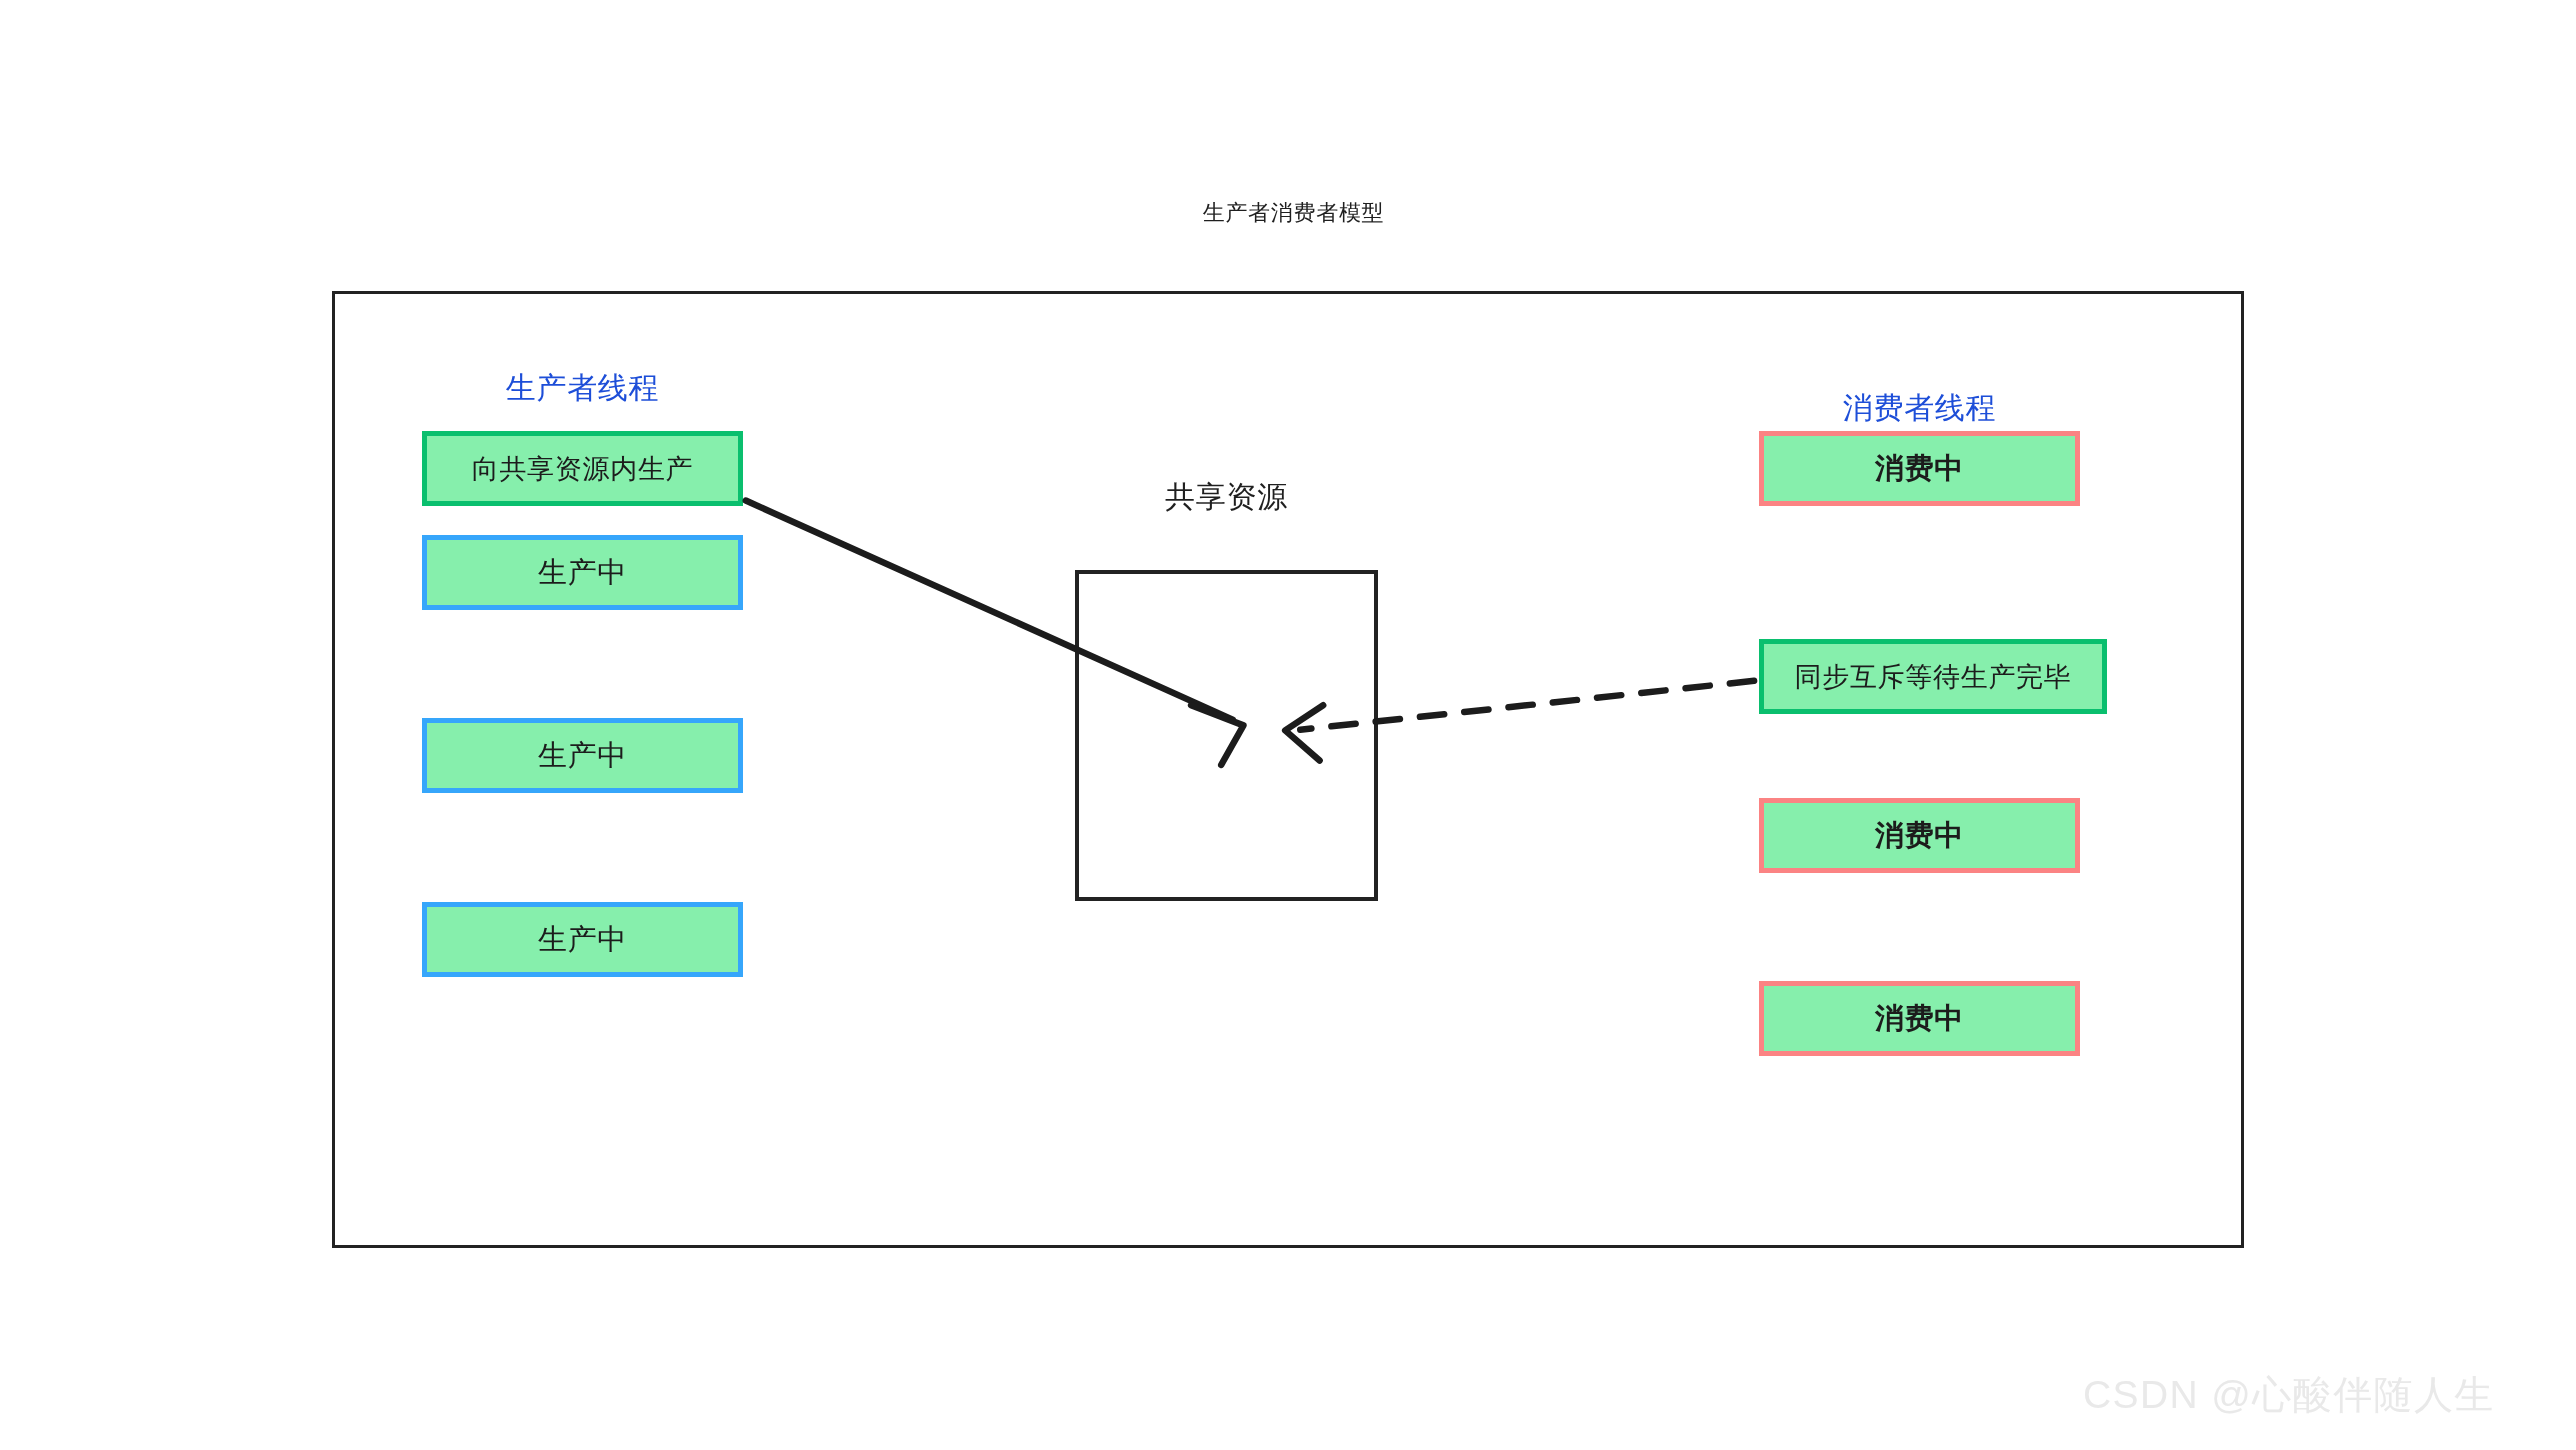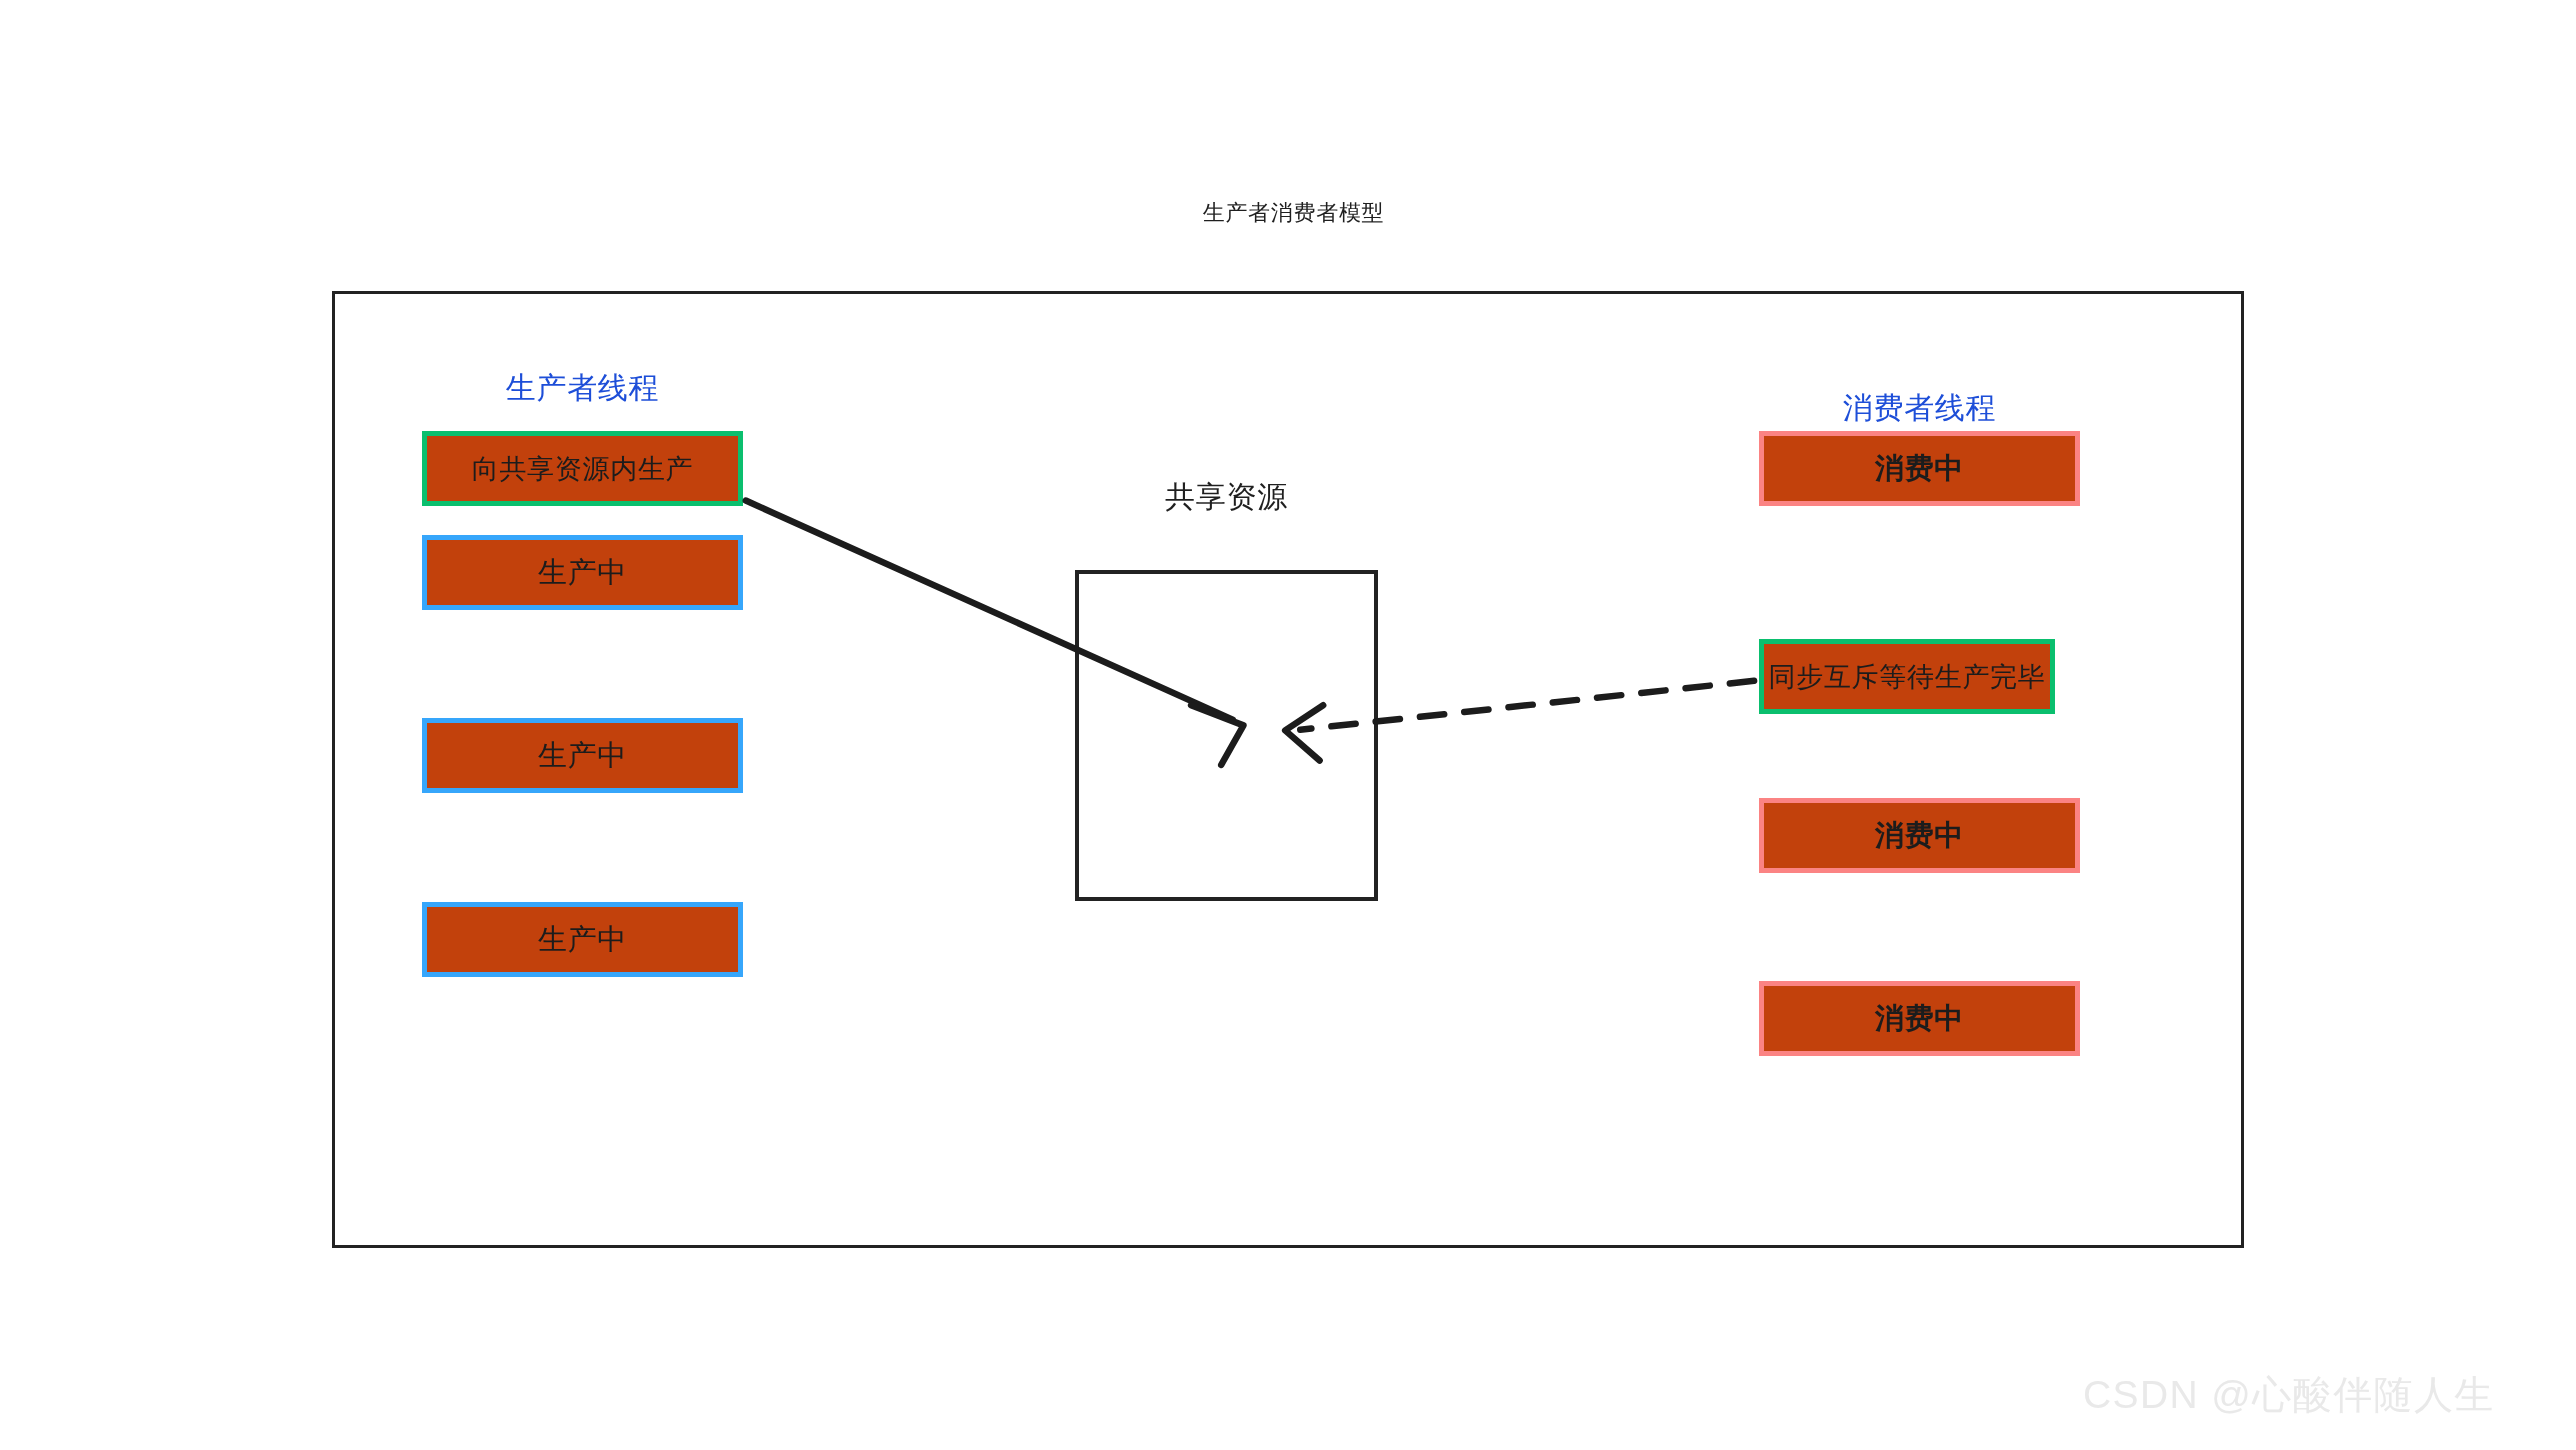--- a/index.html
+++ b/index.html
@@ -56,21 +56,21 @@
     text-align: center;
     letter-spacing: 0.7px;
   }
   .col-header.left  { left: 422px;  top: 368px; width: 321px; }
   .col-header.right { left: 1759px; top: 388px; width: 321px; }
 
   
   .state-box {
     position: absolute;
     box-sizing: border-box;
-    background: #c2410c;
+    background: #86efac;
     display: flex;
     align-items: center;
     justify-content: center;
     font-size: 29px;
     color: #1c1c1c;
     letter-spacing: 0.7px;
     white-space: nowrap;
     border-width: 5px;
     border-style: solid;
   }
@@ -138,21 +138,21 @@
 
   <div class="state-box green wide-label" style="left:422px; top:431px; width:321px; height:75px;">向共享资源内生产</div>
   <div class="state-box blue" style="left:422px; top:535px; width:321px; height:75px;">生产中</div>
   <div class="state-box blue" style="left:422px; top:718px; width:321px; height:75px;">生产中</div>
   <div class="state-box blue" style="left:422px; top:902px; width:321px; height:75px;">生产中</div>
 
   <div class="shared-label">共享资源</div>
   <div class="shared-box"></div>
 
   <div class="state-box salmon" style="left:1759px; top:431px; width:321px; height:75px;">消费中</div>
-  <div class="state-box green wide-label" style="left:1759px; top:639px; width:296px; height:75px;">同步互斥等待生产完毕</div>
+  <div class="state-box green wide-label" style="left:1759px; top:639px; width:348px; height:75px;">同步互斥等待生产完毕</div>
   <div class="state-box salmon" style="left:1759px; top:798px; width:321px; height:75px;">消费中</div>
   <div class="state-box salmon" style="left:1759px; top:981px; width:321px; height:75px;">消费中</div>
 
   <svg class="arrow-layer" viewBox="0 0 3586 2019">
 
     <g>
       <line x1="1038" y1="697" x2="1716" y2="1002" stroke="#1c1c1c" stroke-width="9" stroke-linecap="round"></line>
       <polyline points="1658,982 1731,1010 1700,1065" fill="none" stroke="#1c1c1c" stroke-width="9" stroke-linecap="round" stroke-linejoin="round"></polyline>
     </g>
 

